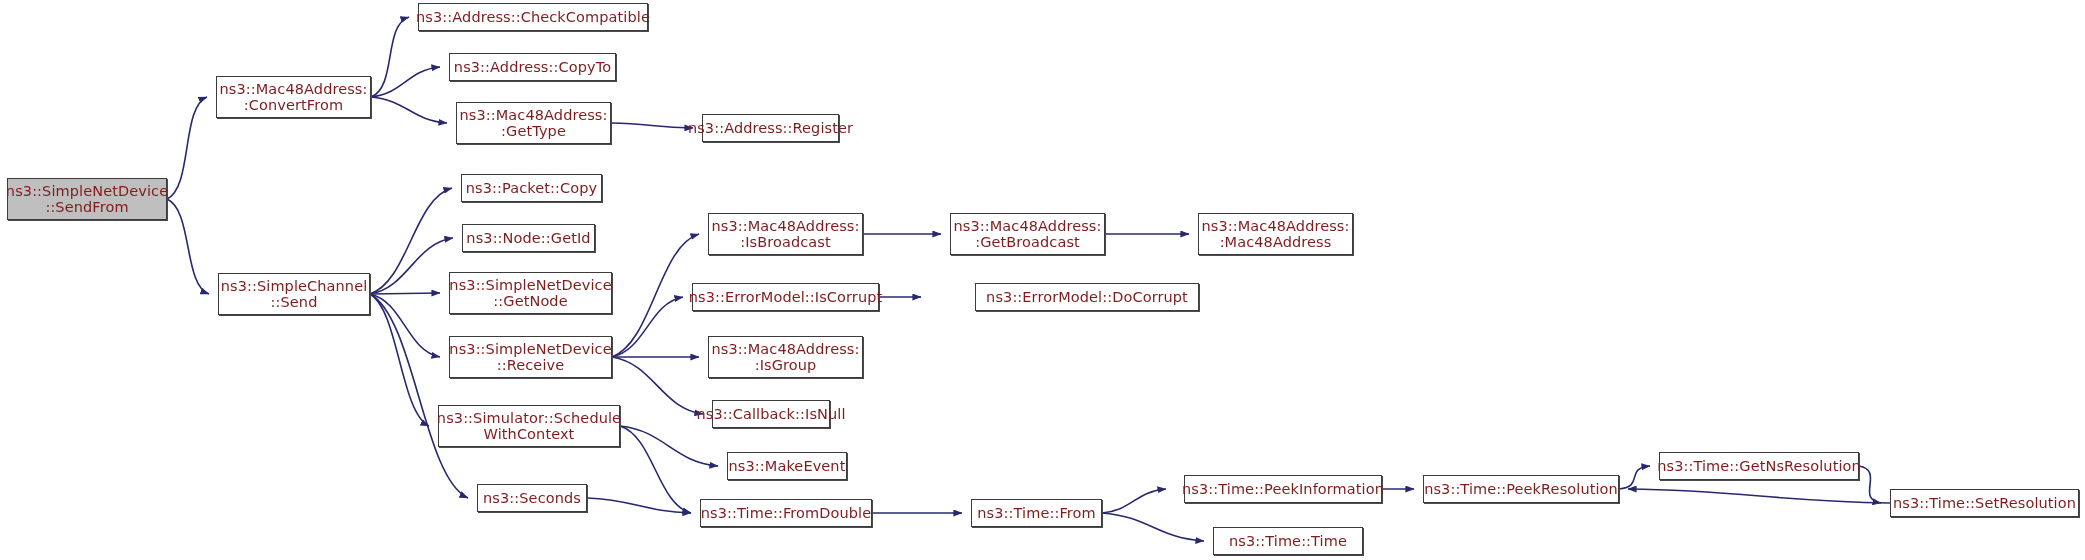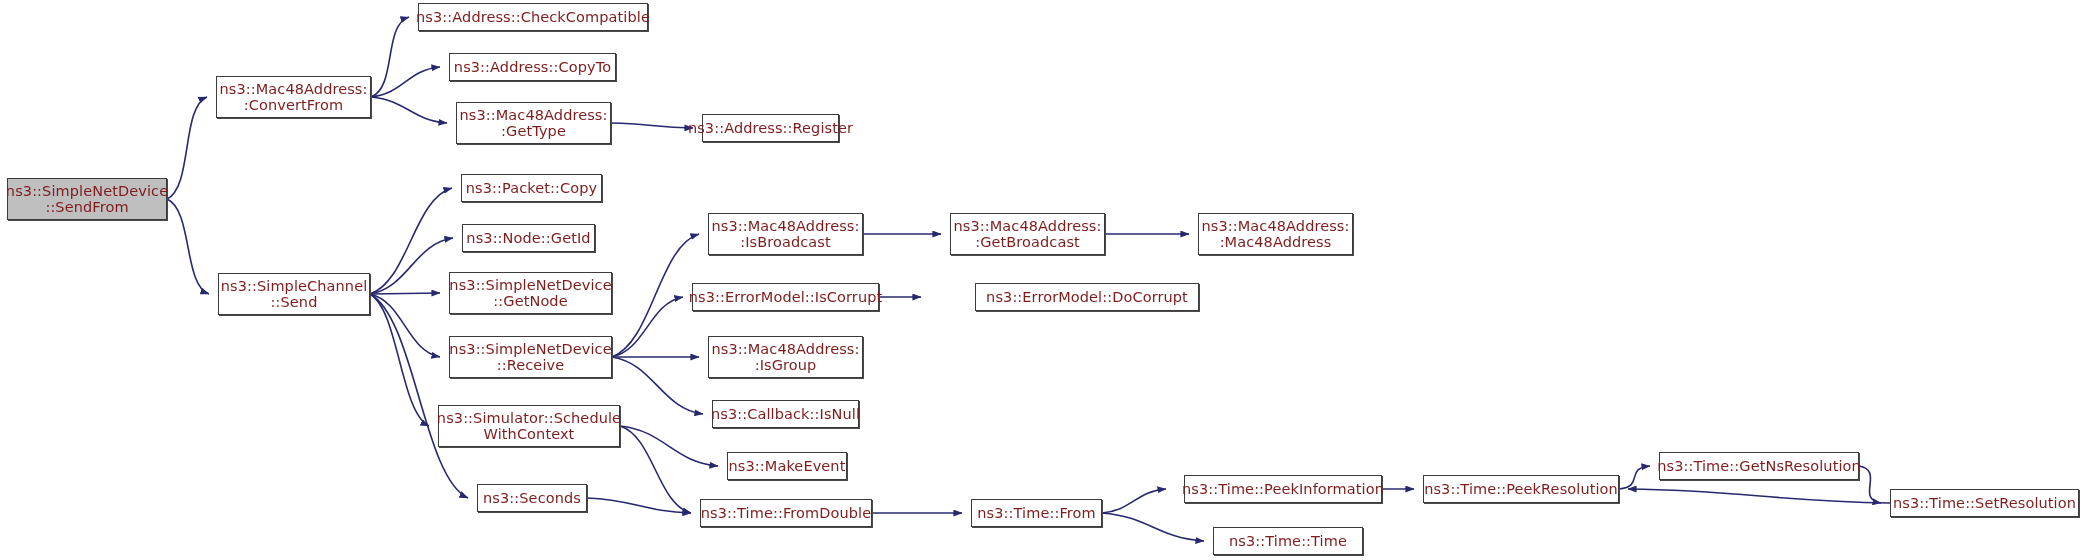--- a/index.html
+++ b/index.html
@@ -110,21 +110,21 @@
       <div class="node" style="left: 708px; top: 213px; width: 155px; height: 42px;"><span class="node-label">ns3::Mac48Address:
 :IsBroadcast</span></div>
       <div class="node" style="left: 950px; top: 213px; width: 155px; height: 42px;"><span class="node-label">ns3::Mac48Address:
 :GetBroadcast</span></div>
       <div class="node" style="left: 1198px; top: 213px; width: 155px; height: 42px;"><span class="node-label">ns3::Mac48Address:
 :Mac48Address</span></div>
       <div class="node" style="left: 692px; top: 283px; width: 187px; height: 28px;"><span class="node-label">ns3::ErrorModel::IsCorrupt</span></div>
       <div class="node" style="left: 930px; top: 283px; width: 224px; height: 28px; margin-left: 45px;"><span class="node-label">ns3::ErrorModel::DoCorrupt</span></div>
       <div class="node" style="left: 708px; top: 336px; width: 155px; height: 42px;"><span class="node-label">ns3::Mac48Address:
 :IsGroup</span></div>
-      <div class="node" style="left: 712px; top: 400px; width: 147px; height: 28px;"><span class="node-label">ns3::Callback::IsNull</span></div>
+      <div class="node" style="left: 712px; top: 400px; width: 118px; height: 28px;"><span class="node-label">ns3::Callback::IsNull</span></div>
       <div class="node" style="left: 438px; top: 405px; width: 182px; height: 42px;"><span class="node-label">ns3::Simulator::Schedule
 WithContext</span></div>
       <div class="node" style="left: 727px; top: 452px; width: 120px; height: 28px;"><span class="node-label">ns3::MakeEvent</span></div>
       <div class="node" style="left: 477px; top: 484px; width: 110px; height: 28px;"><span class="node-label">ns3::Seconds</span></div>
       <div class="node" style="left: 700px; top: 499px; width: 172px; height: 28px; text-align: right;"><span class="node-label">ns3::Time::FromDouble</span></div>
       <div class="node" style="left: 971px; top: 499px; width: 131px; height: 28px;"><span class="node-label">ns3::Time::From</span></div>
       <div class="node" style="left: 1175px; top: 475px; width: 198px; height: 28px; margin-left: 9px;"><span class="node-label">ns3::Time::PeekInformation</span></div>
       <div class="node" style="left: 1213px; top: 527px; width: 150px; height: 28px;"><span class="node-label">ns3::Time::Time</span></div>
       <div class="node" style="left: 1423px; top: 475px; width: 196px; height: 28px;"><span class="node-label">ns3::Time::PeekResolution</span></div>
       <div class="node" style="left: 1659px; top: 452px; width: 200px; height: 28px;"><span class="node-label">ns3::Time::GetNsResolution</span></div>

